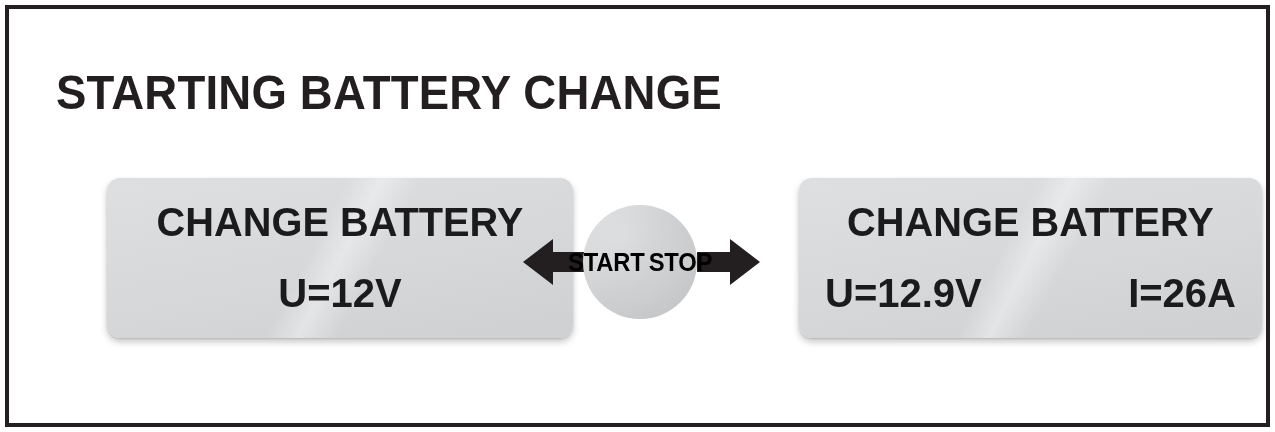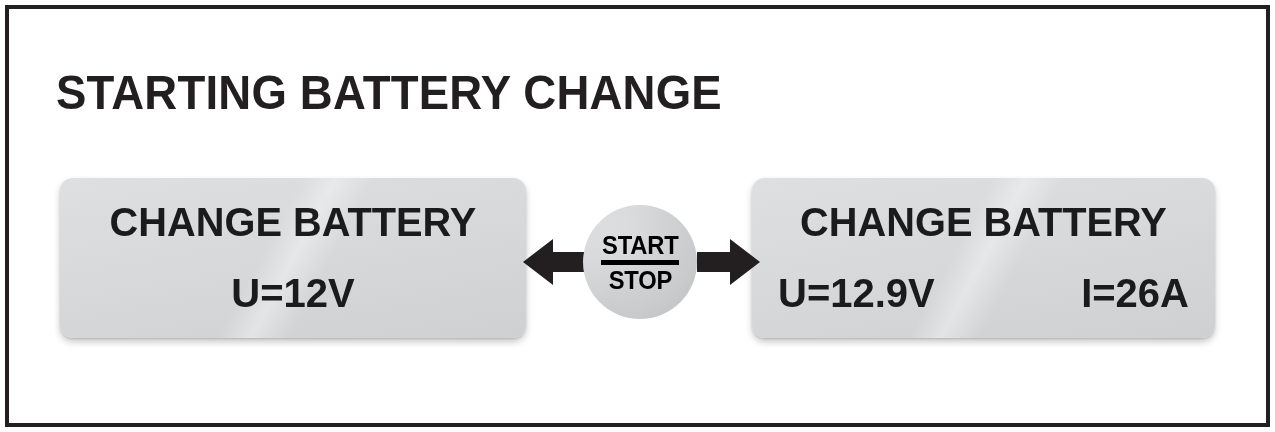--- a/index.html
+++ b/index.html
@@ -60,20 +60,21 @@
       linear-gradient(118deg,
         rgba(255,255,255,0.00) 0%,
         rgba(255,255,255,0.00) 44%,
         rgba(255,255,255,0.38) 50%,
         rgba(255,255,255,0.00) 57%,
         rgba(255,255,255,0.00) 100%),
       linear-gradient(170deg, #dedfe1 0%, #d8d9db 45%, #cfd0d2 100%);
     box-shadow: 0 4px 7px rgba(0,0,0,0.22), 0 1px 2px rgba(0,0,0,0.12);
     box-sizing: border-box;
     overflow: hidden;
+    margin-left: 47px;
   }
 
   .panel-left {
     left: 60px;
     width: 466px;
   }
   .panel-right {
     left: 752px;
     width: 463px;
   }
@@ -119,21 +120,21 @@
     width: 114px;
     height: 114px;
     border-radius: 50%;
     background:
       linear-gradient(125deg,
         rgba(255,255,255,0.30) 0%,
         rgba(255,255,255,0.00) 48%,
         rgba(0,0,0,0.02) 100%),
       radial-gradient(circle at 38% 30%, #d9dadc 0%, #cdced0 60%, #c2c3c5 100%);
     display: flex;
-    flex-direction: column;
+    flex-direction: row;
     align-items: center;
     justify-content: center;
     box-sizing: border-box;
     z-index: 3;
   }
 
   .ss-label {
     font-family: "Liberation Sans", sans-serif;
     font-weight: 700;
     font-size: 25px;

